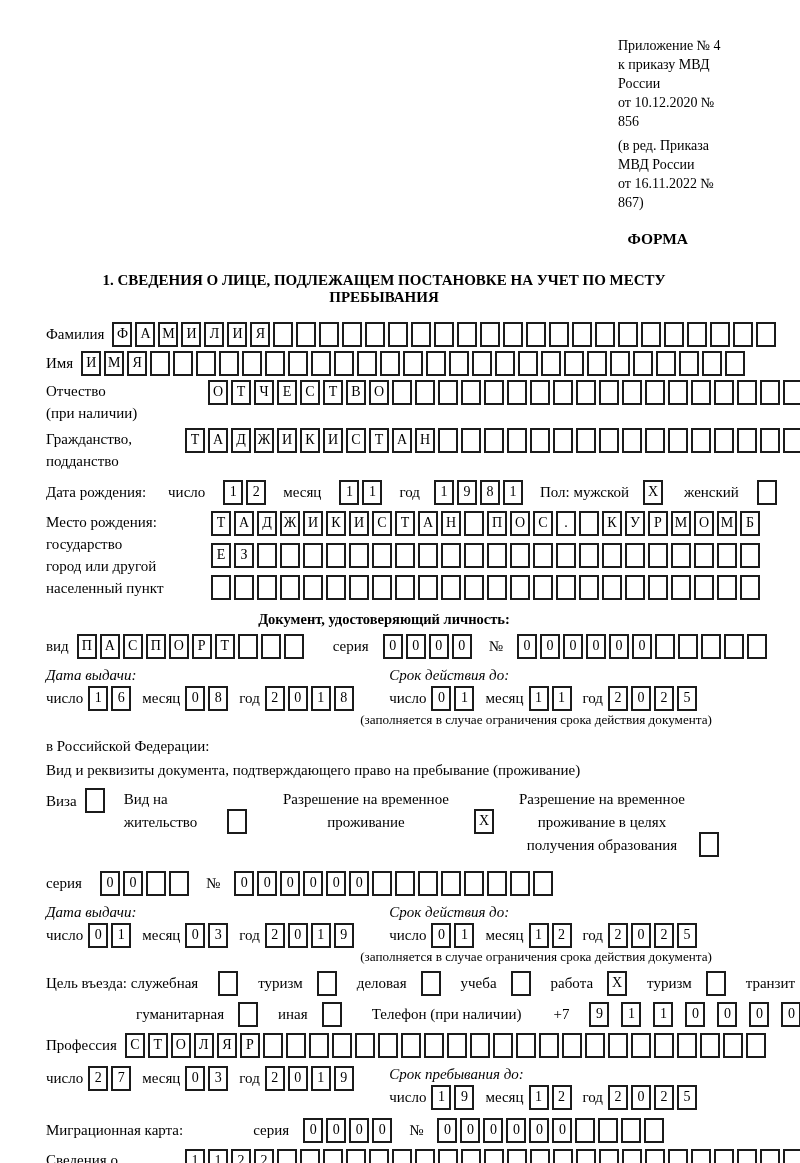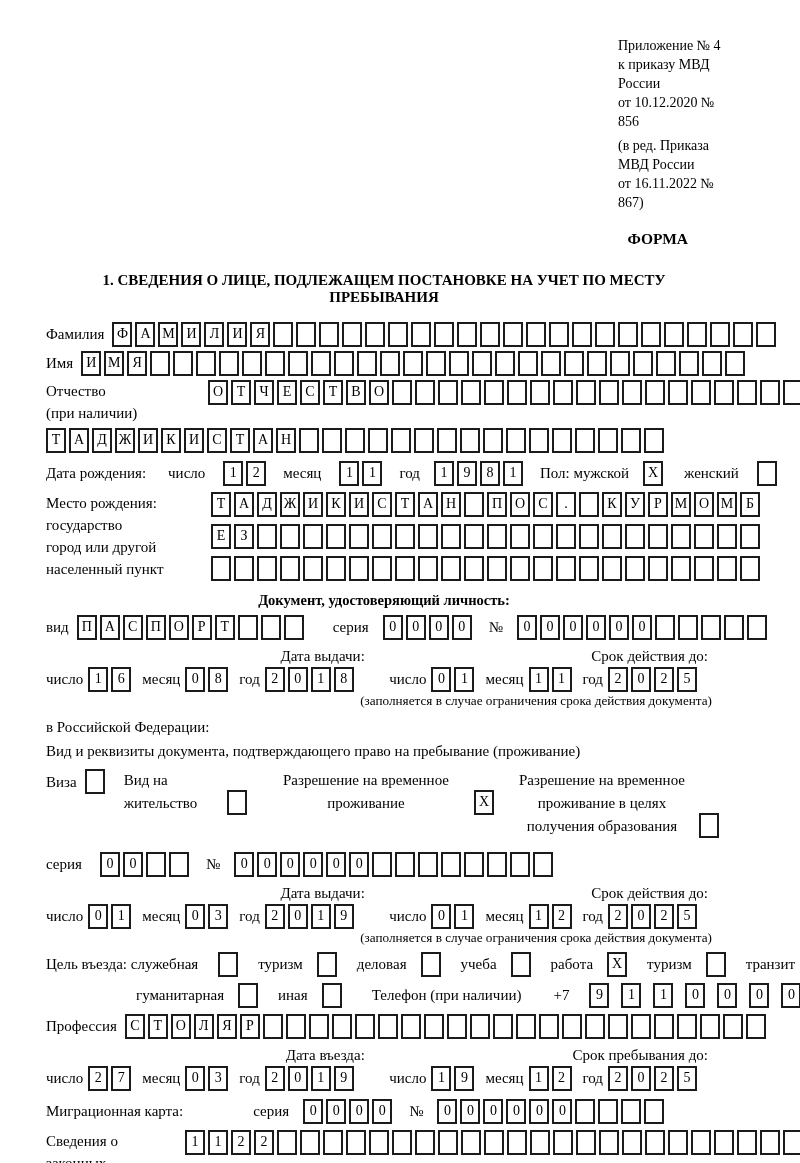--- a/index.html
+++ b/index.html
@@ -26,21 +26,21 @@
   
   .boxes{display:inline-flex;flex-wrap:nowrap;}
   .cbox{display:inline-block;box-sizing:border-box;width:20px;height:25px;border:2px solid #1b1b1b;
         margin-right:3px;text-align:center;font-size:14px;line-height:20px;background:#fff;flex-shrink:0;}
   .check{vertical-align:middle;}
 
   .gap6{margin-left:6px;} .gap10{margin-left:10px;} .gap14{margin-left:14px;} .gap18{margin-left:18px;}
 
   
   .twocol{display:flex;justify-content:space-between;padding-right:14px;margin-top:8px;}
-  .colhead{text-align:right;margin-bottom:2px;}
+  .colhead{text-align:left;margin-bottom:2px;font-style:italic;}
   .dategrp{display:flex;align-items:center;}
   .dategrp .lbl{margin-right:5px;}
   .dategrp .boxes{margin-right:8px;}
   .note{font-size:13.2px;text-align:right;padding-right:10px;margin-top:1px;margin-bottom:6px;}
 
   .dochead{text-align:center;font-weight:bold;font-size:14.5px;margin:4px 0 6px 0;}
 
   
   .opts{display:flex;align-items:flex-start;margin-top:6px;margin-bottom:14px;}
   .opt{display:flex;align-items:flex-end;margin-right:16px;}
@@ -169,20 +169,24 @@
         <span class="cbox"></span>
         <span class="cbox"></span>
         <span class="cbox"></span>
         <span class="cbox"></span>
         <span class="cbox"></span>
         <span class="cbox"></span>
       </span>
   </div>
 
   <div class="row top">
+    <span class="lblcol" style="width:131px">
+      <div>Гражданство,</div>
+      <div>подданство</div>
+    </span>
     <span class="boxes">
         <span class="cbox">Т</span>
         <span class="cbox">А</span>
         <span class="cbox">Д</span>
         <span class="cbox">Ж</span>
         <span class="cbox">И</span>
         <span class="cbox">К</span>
         <span class="cbox">И</span>
         <span class="cbox">С</span>
         <span class="cbox">Т</span>
@@ -573,21 +577,20 @@
         <span class="cbox"></span>
         <span class="cbox"></span>
         <span class="cbox"></span>
         <span class="cbox"></span>
         <span class="cbox"></span>
       </span>
   </div>
 
   <div class="twocol">
     <div>
-      <div class="colhead">Дата въезда:</div>
       <div class="dategrp">
         <span class="lbl">число</span>
         <span class="boxes">
             <span class="cbox">2</span>
             <span class="cbox">7</span>
           </span>
         <span class="lbl">месяц</span>
         <span class="boxes">
             <span class="cbox">0</span>
             <span class="cbox">3</span>

